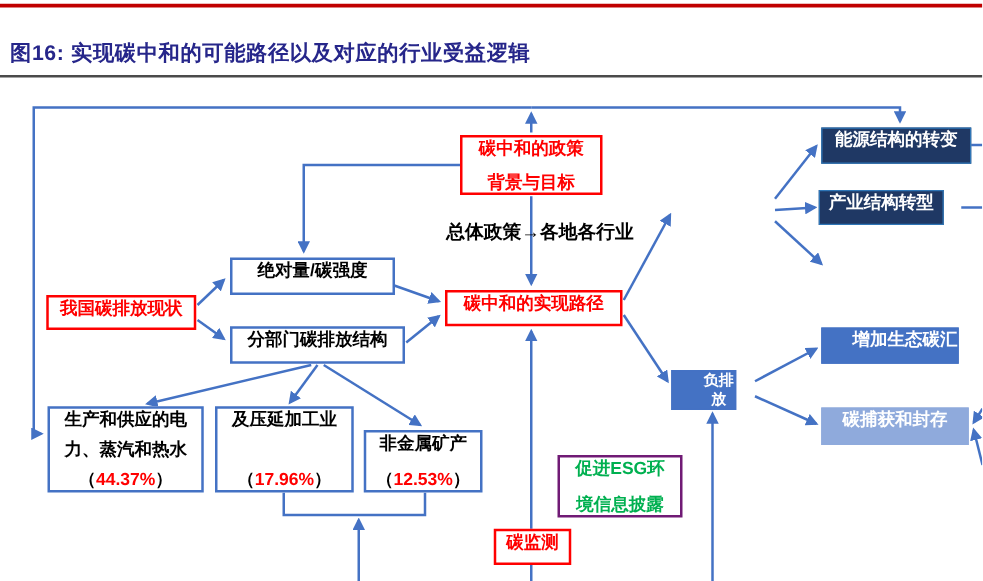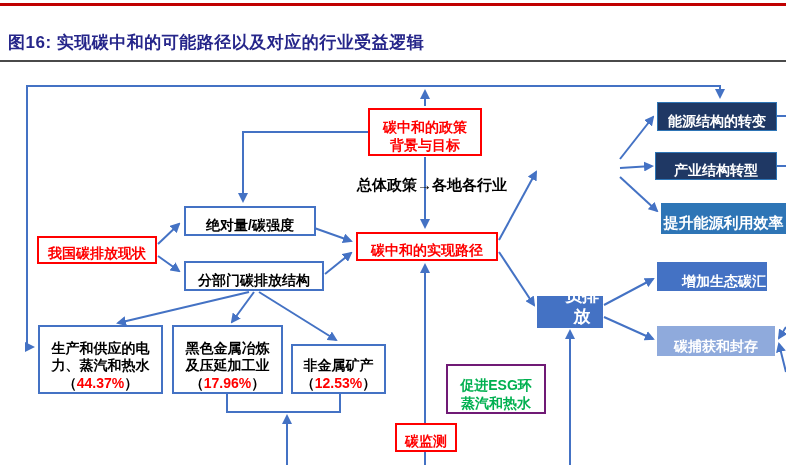--- a/index.html
+++ b/index.html
@@ -4,21 +4,21 @@
 <style>
   html,body{margin:0;padding:0;background:#fff;}
   #page{position:relative;width:786px;height:465px;background:#fff;overflow:hidden;
         font-family:"Liberation Sans","DejaVu Sans",sans-serif;}
   .abs{position:absolute;box-sizing:border-box;}
   #top-rule{top:3px;left:0;width:786px;height:3px;background:#C00000;}
   #title{top:31px;left:8px;width:770px;font-size:17px;font-weight:bold;color:#26268A;
          letter-spacing:.5px;white-space:nowrap;}
   #title-rule{top:60px;left:0;width:786px;height:2px;background:#4a4a4a;}
   svg.lines{position:absolute;top:0;left:0;width:786px;height:465px;z-index:1;}
-  .node{z-index:2;display:flex;flex-direction:column;align-items:center;justify-content:flex-end;
+  .node{z-index:2;display:flex;flex-direction:column;align-items:center;justify-content:space-between;
         text-align:center;font-weight:bold;line-height:1.25;}
   .red-box{background:#fff;border:2.5px solid #FF0000;color:#FF0000;font-size:14px;}
   .blue-box{background:#fff;border:2px solid #4472C4;color:#000;font-size:14px;}
   .navy-fill{background:#1F3864;border:1.5px solid #2E75B6;color:#fff;font-size:14px;}
   .mid-fill{background:#2E75B6;border:1px solid #2E75B6;color:#fff;font-size:14px;}
   .blue-fill{background:#4472C4;border:1px solid #4472C4;color:#fff;font-size:14px;padding-left:24px;}
   .light-fill{background:#8FAADC;border:1px solid #8FAADC;color:#fff;font-size:14px;}
   .green-box{background:#fff;border:2px solid #701a75;color:#00B050;font-size:14px;}
   .plain-text{z-index:2;color:#000;font-weight:bold;font-size:15px;white-space:nowrap;}
   .pct-red{color:#FF0000;}
@@ -86,63 +86,59 @@
 
   <div class="abs node red-box" style="left:356px;top:232px;width:142px;height:29px;">
     <span>碳中和的实现路径</span>
   </div>
 
   <div class="abs node blue-box" style="left:184px;top:261px;width:140px;height:30px;">
     <span>分部门碳排放结构</span>
   </div>
 
 
-  <div class="abs node blue-fill" style="left:537px;top:296px;width:66px;height:32px;font-size:17px;">
+  <div class="abs node blue-fill" style="left:537px;top:296px;width:52px;height:32px;font-size:12px;">
     <span>负排放</span>
   </div>
 
   <div class="abs node navy-fill" style="left:657px;top:102px;width:120px;height:29px;">
     <span>能源结构的转变</span>
   </div>
 
-  <div class="abs node navy-fill" style="left:655px;top:152px;width:122px;height:28px;">
+  <div class="abs node navy-fill" style="left:655px;top:152px;width:100px;height:28px;">
     <span>产业结构转型</span>
   </div>
 
-  <div class="abs node mid-fill" style="left:661px;top:203px;width:125px;height:31px;font-size:15px;">
-    <span>提升能源利用效率</span>
-  </div>
 
   <div class="abs node blue-fill" style="left:657px;top:262px;width:110px;height:29px;">
     <span>增加生态碳汇</span>
   </div>
 
   <div class="abs node light-fill" style="left:657px;top:326px;width:118px;height:30px;">
     <span>碳捕获和封存</span>
   </div>
 
   <div class="abs node blue-box" style="left:38px;top:325px;width:125px;height:69px;">
     <span>生产和供应的电</span>
     <span>力、蒸汽和热水</span>
     <span><span>（</span><span class="pct-red">44.37%</span><span>）</span></span>
   </div>
 
   <div class="abs node blue-box" style="left:172px;top:325px;width:111px;height:69px;">
-    <span>黑色金属冶炼</span>
     <span>及压延加工业</span>
     <span><span>（</span><span class="pct-red">17.96%</span><span>）</span></span>
   </div>
 
   <div class="abs node blue-box" style="left:291px;top:344px;width:95px;height:50px;">
     <span>非金属矿产</span>
     <span><span>（</span><span class="pct-red">12.53%</span><span>）</span></span>
   </div>
 
   <div class="abs node green-box" style="left:446px;top:364px;width:100px;height:50px;">
     <span>促进ESG环</span>
-    <span>蒸汽和热水</span>
+    <span>境信息披露</span>
   </div>
 
   <div class="abs node red-box" style="left:395px;top:423px;width:62px;height:29px;">
     <span>碳监测</span>
   </div>
 
 </div>
 
 </body></html>

